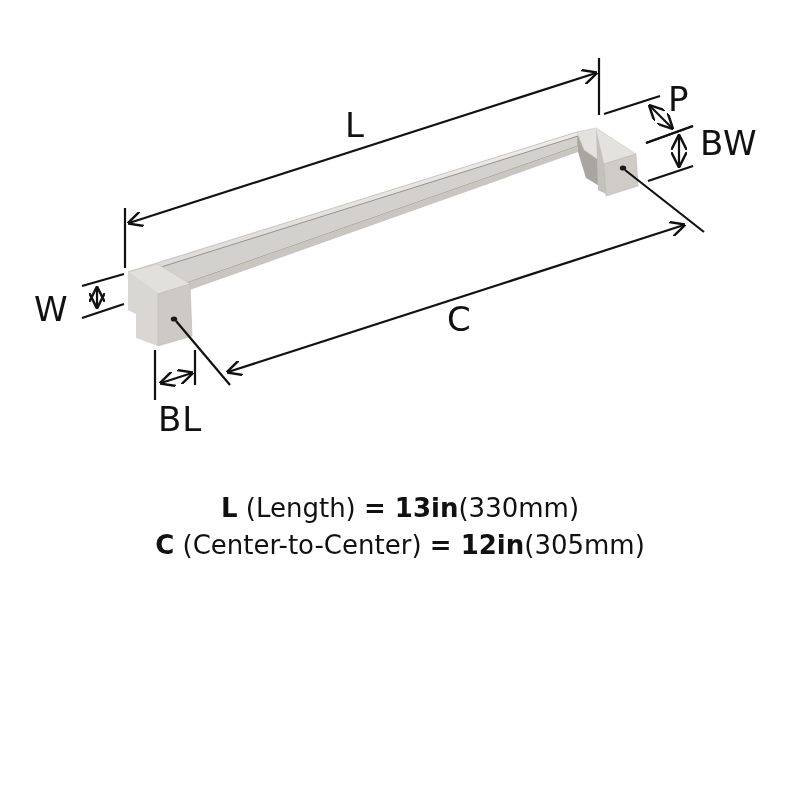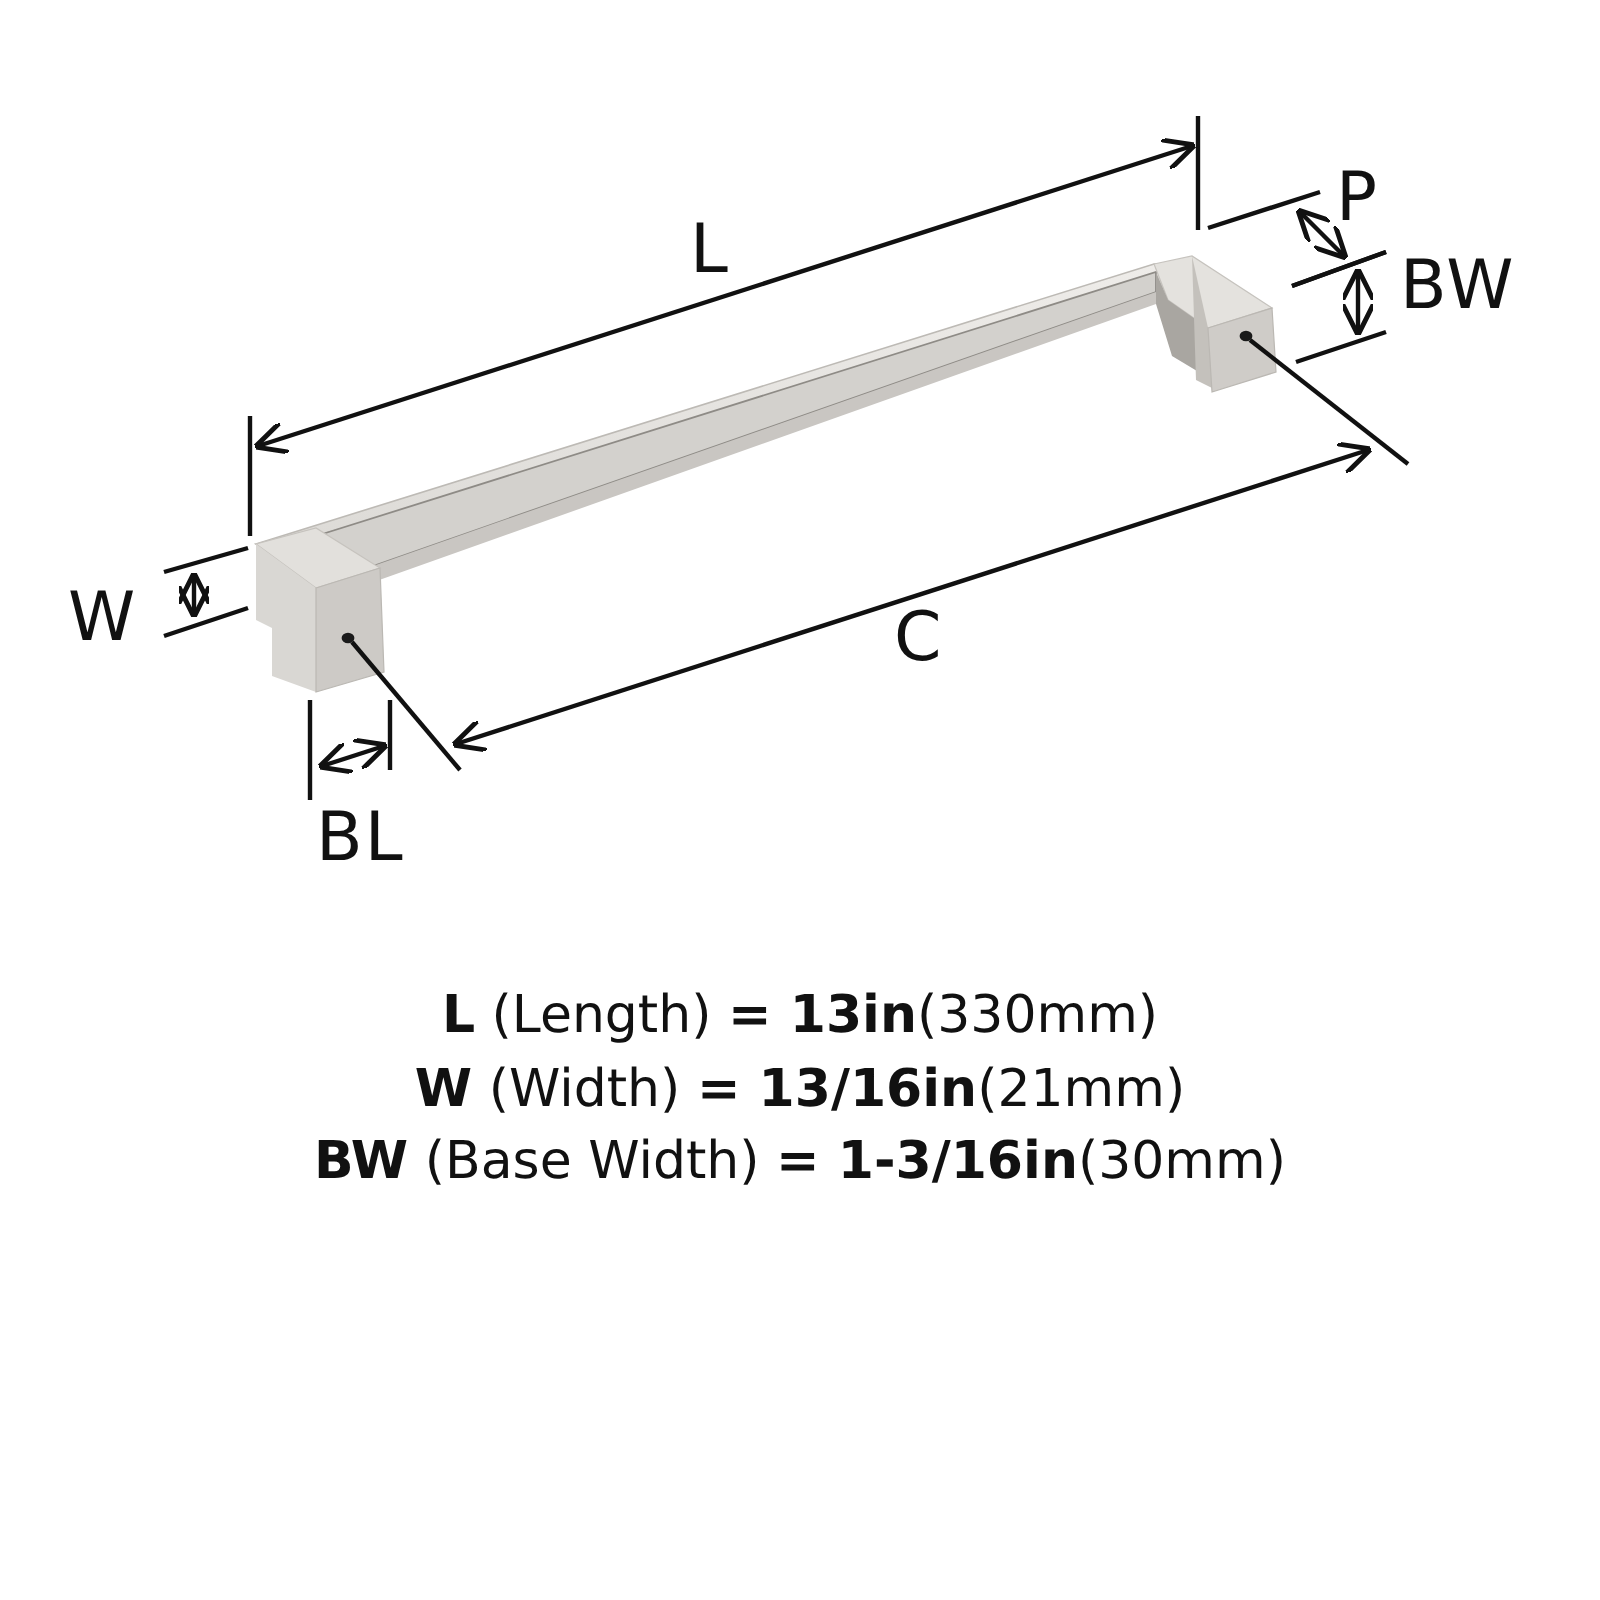--- a/index.html
+++ b/index.html
@@ -95,18 +95,15 @@
   <span class="lbl" style="left:34px; top:292px;">W</span>
   <span class="lbl" style="left:447px; top:302px;">C</span>
   <span class="lbl" style="left:158px; top:402px;">BL</span>
 </div>
 
 <div class="specs">
   <div class="spec-row">
     <span class="abbr">L</span><span> (Length) </span><span class="eq">= </span><span class="imp">13in</span><span>(330mm)</span>
   </div>
   <div class="spec-row">
-    <span class="abbr">W</span><span> (Width) </span><span class="eq">= </span><span class="imp">13/16in</span><span>(21mm)</span>
-  </div>
-  <div class="spec-row">
-    <span class="abbr">BW</span><span> (Base Width) </span><span class="eq">= </span><span class="imp">1-3/16in</span><span>(30mm)</span>
+    <span class="abbr">C</span><span> (Center-to-Center) </span><span class="eq">= </span><span class="imp">12in</span><span>(305mm)</span>
   </div>
 </div>
 
 </body></html>

